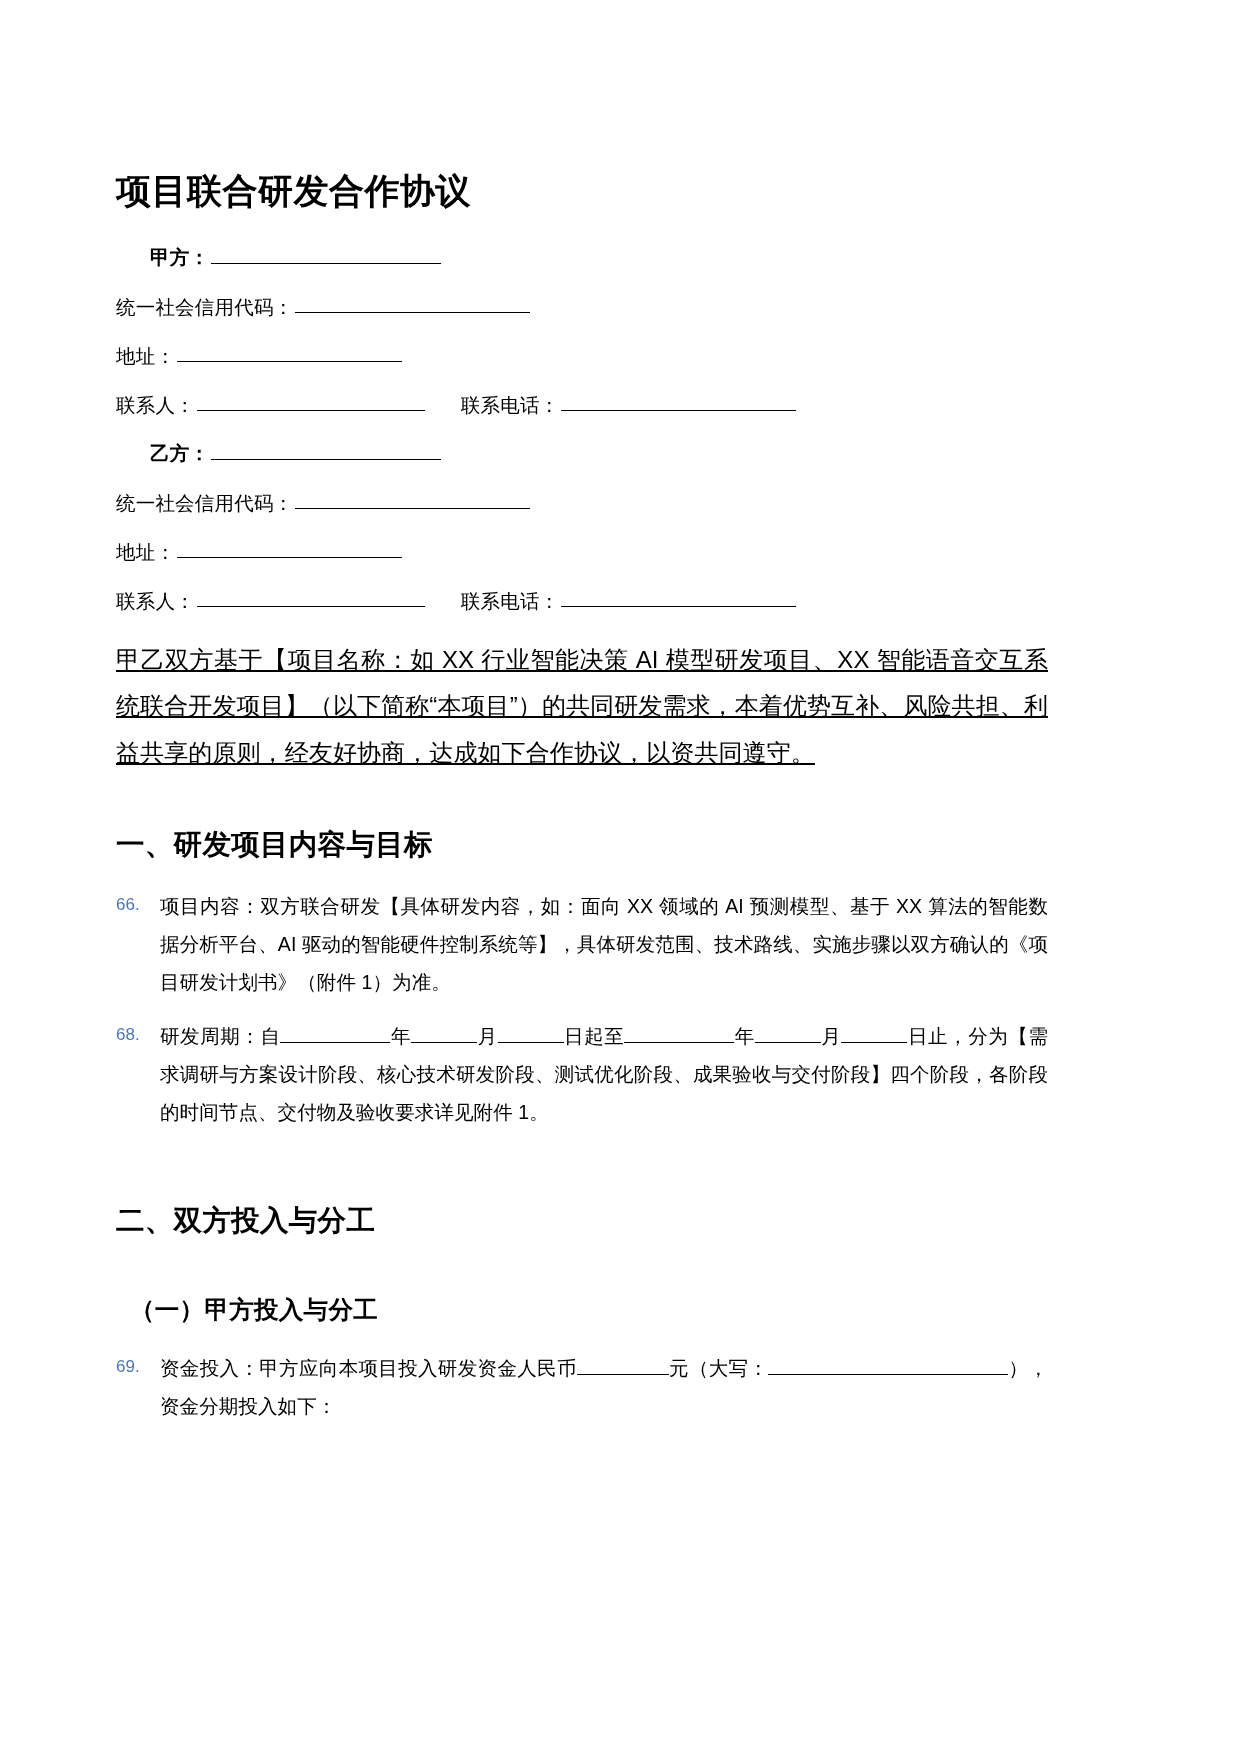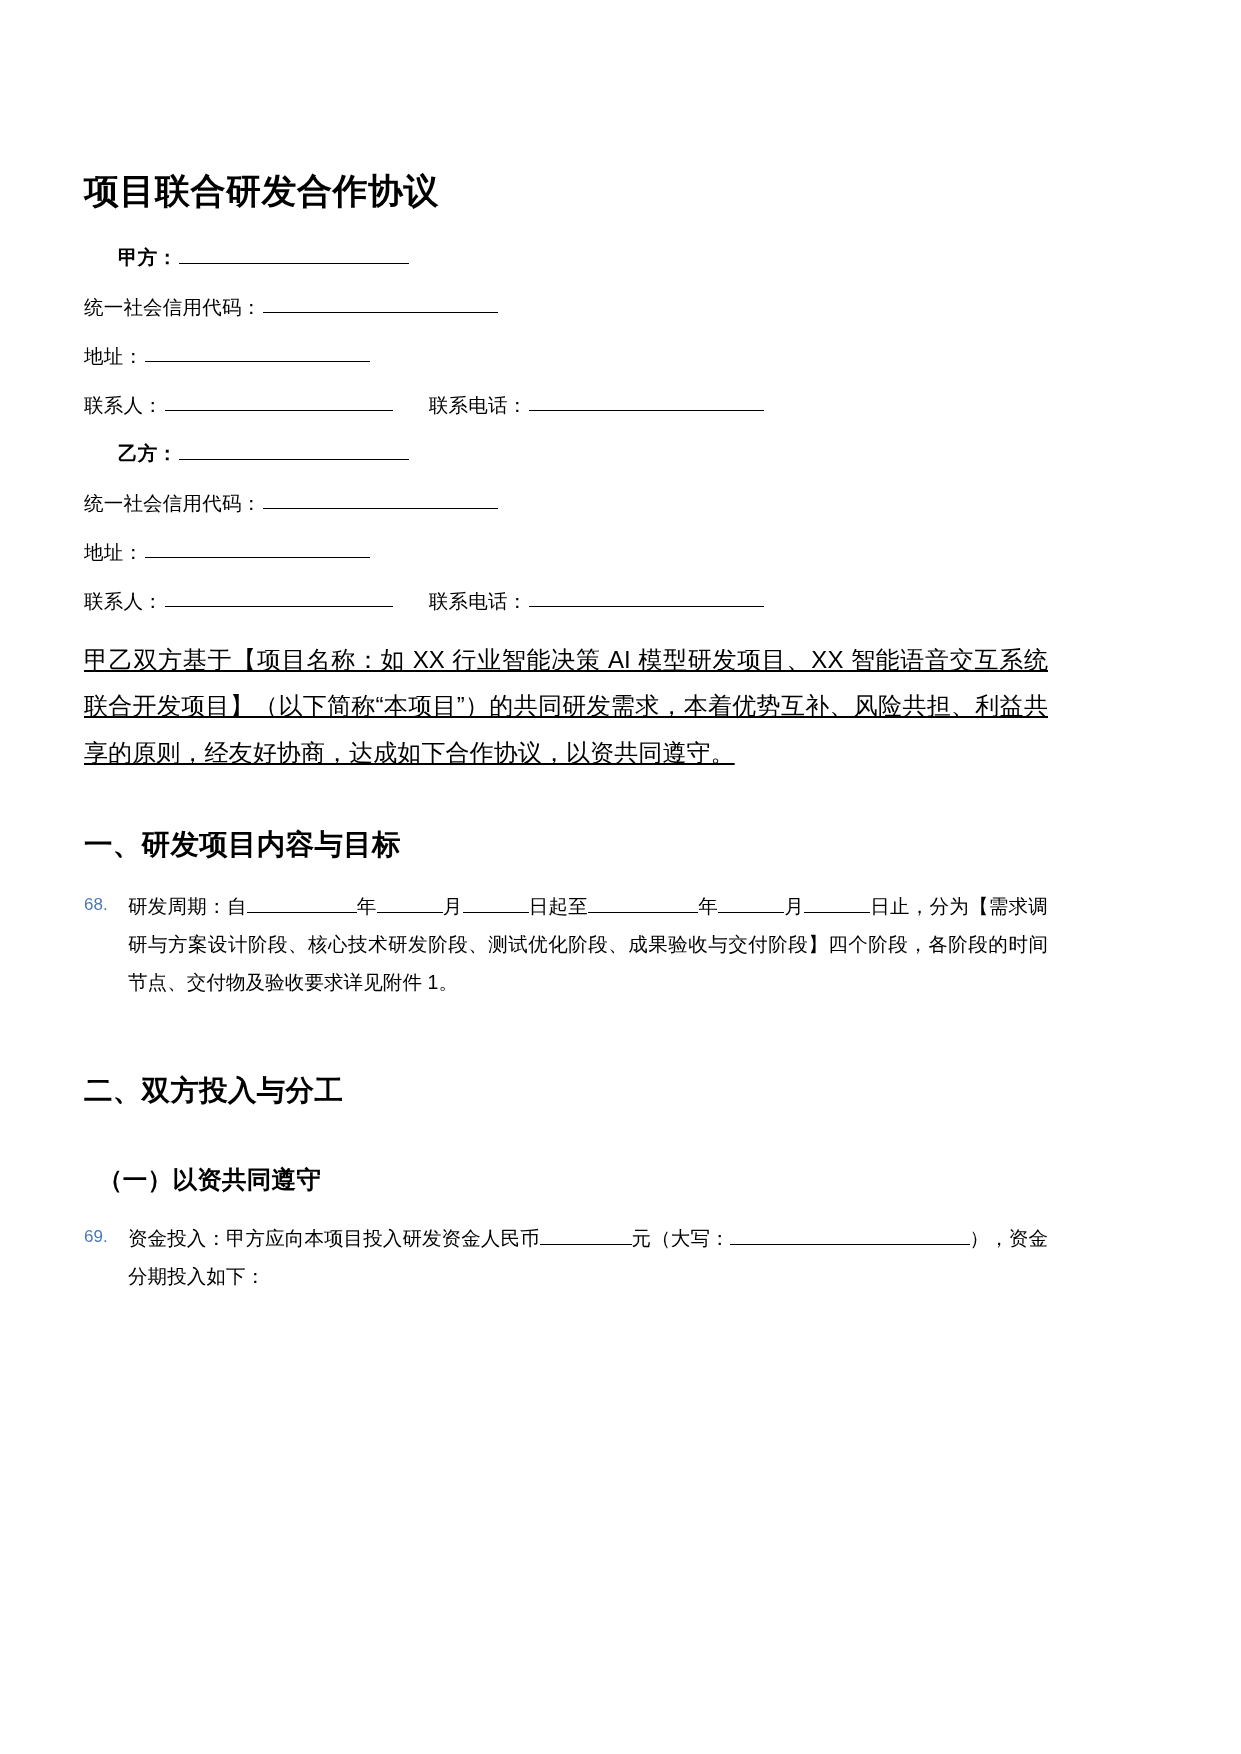--- a/index.html
+++ b/index.html
@@ -13,21 +13,21 @@
     font-family: "Liberation Sans", "DejaVu Sans", sans-serif;
     color: #000000;
     -webkit-font-smoothing: antialiased;
   }
   .page {
     position: relative;
     width: 1217px;
     height: 1754px;
     background: #ffffff;
     box-sizing: border-box;
-    padding: 168px 169px 0 84px;
+    padding: 168px 169px 0 116px;
   }
   .doc-title {
     font-size: 35px;
     font-weight: bold;
     letter-spacing: 0.5px;
     margin: 0 0 30px 0;
     line-height: 1.3;
   }
   .party-line {
     font-size: 19.5px;
@@ -153,29 +153,33 @@
   </div>
 
   <div class="party-line tight">
     <span>联系人：</span><span class="blank b-228"></span><span class="gap-field"></span><span>联系电话：</span><span class="blank b-235"></span>
   </div>
 
   <p class="body-p intro-p">甲乙双方基于【项目名称：如 XX 行业智能决策 AI 模型研发项目、XX 智能语音交互系统联合开发项目】（以下简称“本项目”）的共同研发需求，本着优势互补、风险共担、利益共享的原则，经友好协商，达成如下合作协议，以资共同遵守。</p>
 
   <h2 class="h1-sec">一、研发项目内容与目标</h2>
 
+  <div class="list-item">
+    <span class="li-num">66.</span>
+    <span class="li-body">项目内容：双方联合研发【具体研发内容，如：面向 XX 领域的 AI 预测模型、基于 XX 算法的智能数据分析平台、AI 驱动的智能硬件控制系统等】，具体研发范围、技术路线、实施步骤以双方确认的《项目研发计划书》（附件 1）为准。</span>
+  </div>
 
 
   <div class="list-item">
     <span class="li-num">68.</span>
     <span class="li-body"><span>研发周期：自</span><span class="ul-blank u-110"></span><span>年</span><span class="ul-blank u-70"></span><span>月</span><span class="ul-blank u-70"></span><span>日起至</span><span class="ul-blank u-110"></span><span>年</span><span class="ul-blank u-70"></span><span>月</span><span class="ul-blank u-70"></span><span>日止，分为【需求调研与方案设计阶段、核心技术研发阶段、测试优化阶段、成果验收与交付阶段】四个阶段，各阶段的时间节点、交付物及验收要求详见附件 1。</span></span>
   </div>
 
   <h2 class="h1-sec sec2-gap">二、双方投入与分工</h2>
 
-  <h3 class="h2-sec sub-gap">（一）以资共同遵守</h3>
+  <h3 class="h2-sec sub-gap">（一）甲方投入与分工</h3>
 
   <div class="list-item">
     <span class="li-num">69.</span>
     <span class="li-body"><span>资金投入：甲方应向本项目投入研发资金人民币</span><span class="ul-blank u-92"></span><span>元（大写：</span><span class="ul-blank u-240"></span><span>），资金分期投入如下：</span></span>
   </div>
 
 </div>
 
 </body></html>

